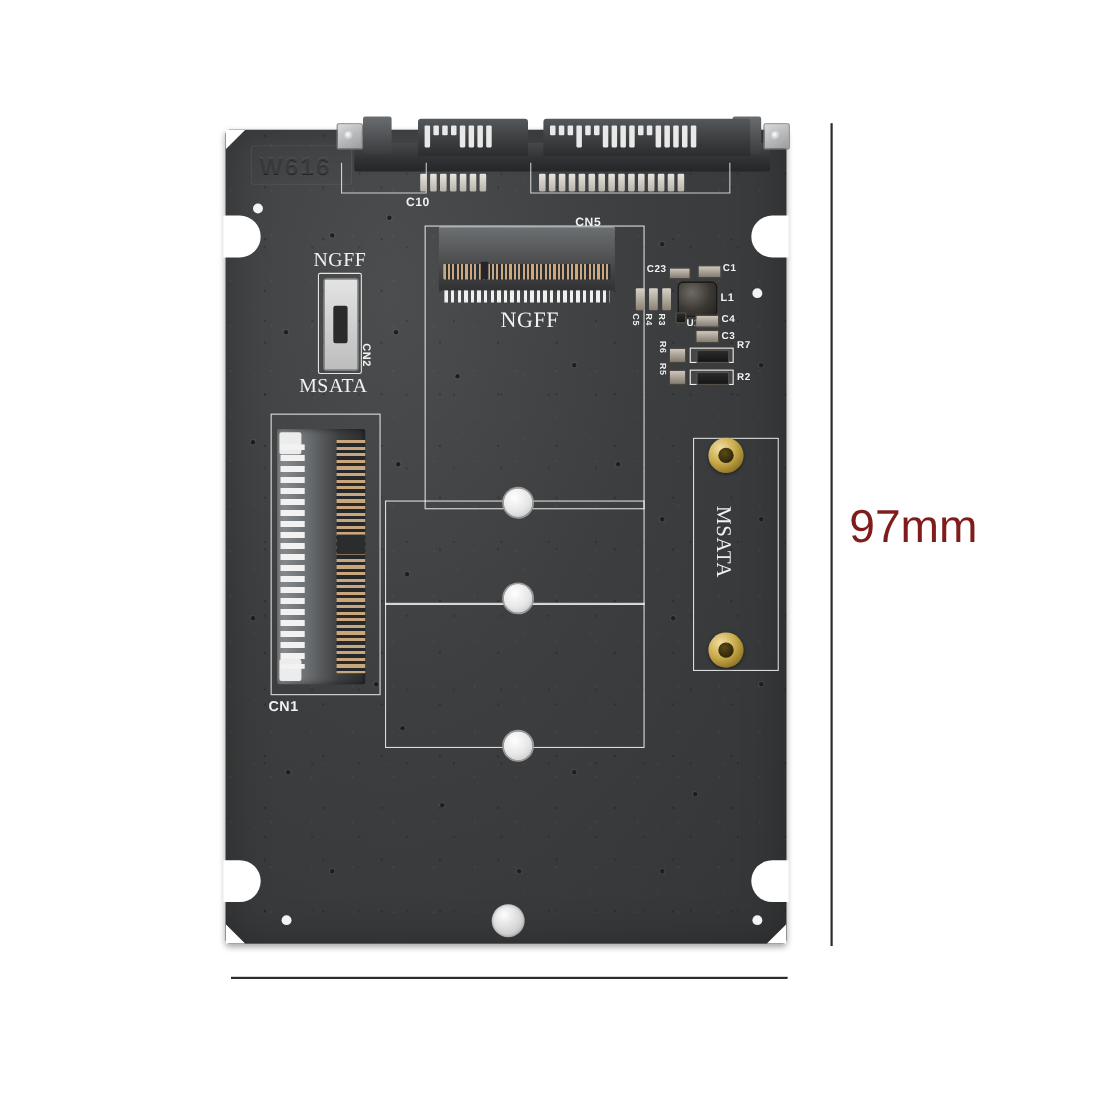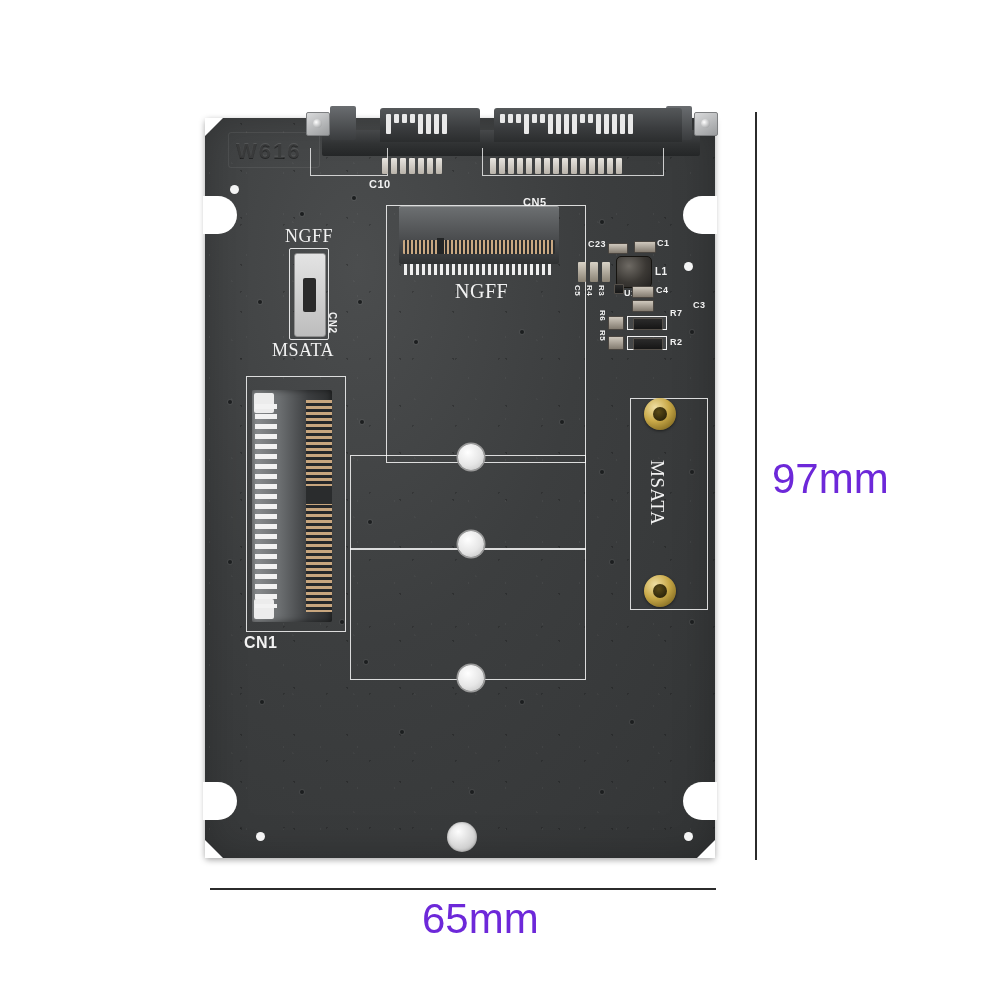--- a/index.html
+++ b/index.html
@@ -189,21 +189,21 @@
     position:absolute;color:rgba(255,255,255,.10);
     font-family:"Liberation Sans", sans-serif;font-weight:700;
     text-shadow:0 1px 0 rgba(0,0,0,.45);letter-spacing:2px;
   }
   .embossbox{position:absolute;border:1px solid rgba(255,255,255,.07);border-radius:3px;}
 
   
   .dimline{position:absolute;background:#2b2b2b;}
   .dim-v{width:1.5px;}
   .dim-h{height:1.5px;}
-  .dimlabel{position:absolute;color:#6d28d9;font-family:"Liberation Sans", sans-serif;}
+  .dimlabel{position:absolute;color:#7f1d1d;font-family:"Liberation Sans", sans-serif;}
   .dimlabel.v{font-size:42px;}
   .dimlabel.h{font-size:42px;}
 </style>
 </head>
 <body>
 
 <div class="stage">
 
   <div class="board"></div>
 
@@ -314,21 +314,21 @@
   <div class="silk small vert" style="left:338px;top:312px;font-size:10px;">CN2</div>
 
   <div class="outline-box" style="left:246px;top:376px;width:100px;height:256px;"></div>
   <div class="msata-conn">
     <div class="lip"></div>
     <div class="lip gap"></div>
     <div class="ear t"></div>
     <div class="ear b"></div>
   </div>
   <div class="msata-left-pads"></div>
-  <div class="silk small" style="left:244px;top:634px;font-size:16px;">CN1</div>
+  <div class="silk small" style="left:244px;top:634px;font-size:13px;">CN1</div>
 
   <div class="outline-box" style="left:630px;top:398px;width:78px;height:212px;"></div>
   <div class="standoff" style="left:644px;top:398px;"></div>
   <div class="standoff" style="left:644px;top:575px;"></div>
   <div class="silk vert" style="left:668px;top:460px;font-size:19px;">MSATA</div>
 
   <div class="smd cap" style="left:608px;top:243px;width:18px;height:9px;"></div>
   <div class="silk small" style="left:588px;top:239px;font-size:9px;">C23</div>
   <div class="smd cap" style="left:634px;top:241px;width:20px;height:10px;"></div>
   <div class="silk small" style="left:657px;top:238px;font-size:9px;">C1</div>
@@ -342,21 +342,21 @@
 
   <div class="inductor"></div>
   <div class="silk small" style="left:655px;top:266px;font-size:10px;">L1</div>
 
   <div class="smd res" style="left:614px;top:284px;width:8px;height:8px;"></div>
   <div class="silk small" style="left:624px;top:288px;font-size:9px;">U1</div>
 
   <div class="smd cap" style="left:632px;top:286px;width:20px;height:10px;"></div>
   <div class="silk small" style="left:656px;top:285px;font-size:9px;">C4</div>
   <div class="smd cap" style="left:632px;top:300px;width:20px;height:10px;"></div>
-  <div class="silk small" style="left:656px;top:300px;font-size:9px;margin-left:37px;">C3</div>
+  <div class="silk small" style="left:656px;top:300px;font-size:9px;">C3</div>
 
   <div class="whitebox" style="left:627px;top:316px;width:40px;height:14px;"></div>
   <div class="smd res" style="left:633px;top:318px;width:28px;height:10px;"></div>
   <div class="silk small" style="left:670px;top:308px;font-size:9px;">R7</div>
   <div class="smd cap" style="left:608px;top:316px;width:14px;height:12px;"></div>
   <div class="silk small vert" style="left:607px;top:310px;font-size:8px;">R6</div>
 
   <div class="whitebox" style="left:627px;top:336px;width:40px;height:14px;"></div>
   <div class="smd res" style="left:633px;top:338px;width:28px;height:10px;"></div>
   <div class="silk small" style="left:670px;top:337px;font-size:9px;">R2</div>
@@ -393,15 +393,14 @@
   <div class="via" style="left:300px;top:790px;"></div>
   <div class="via" style="left:470px;top:790px;"></div>
   <div class="via" style="left:600px;top:790px;"></div>
   <div class="via" style="left:340px;top:620px;"></div>
   <div class="via" style="left:600px;top:220px;"></div>
 
   <div class="dimline dim-v" style="left:755px;top:112px;height:748px;"></div>
   <div class="dimlabel v" style="left:772px;top:455px;">97mm</div>
 
   <div class="dimline dim-h" style="left:210px;top:888px;width:506px;"></div>
-  <div class="dimlabel h" style="left:422px;top:895px;">65mm</div>
 
 </div>
 
 </body></html>

